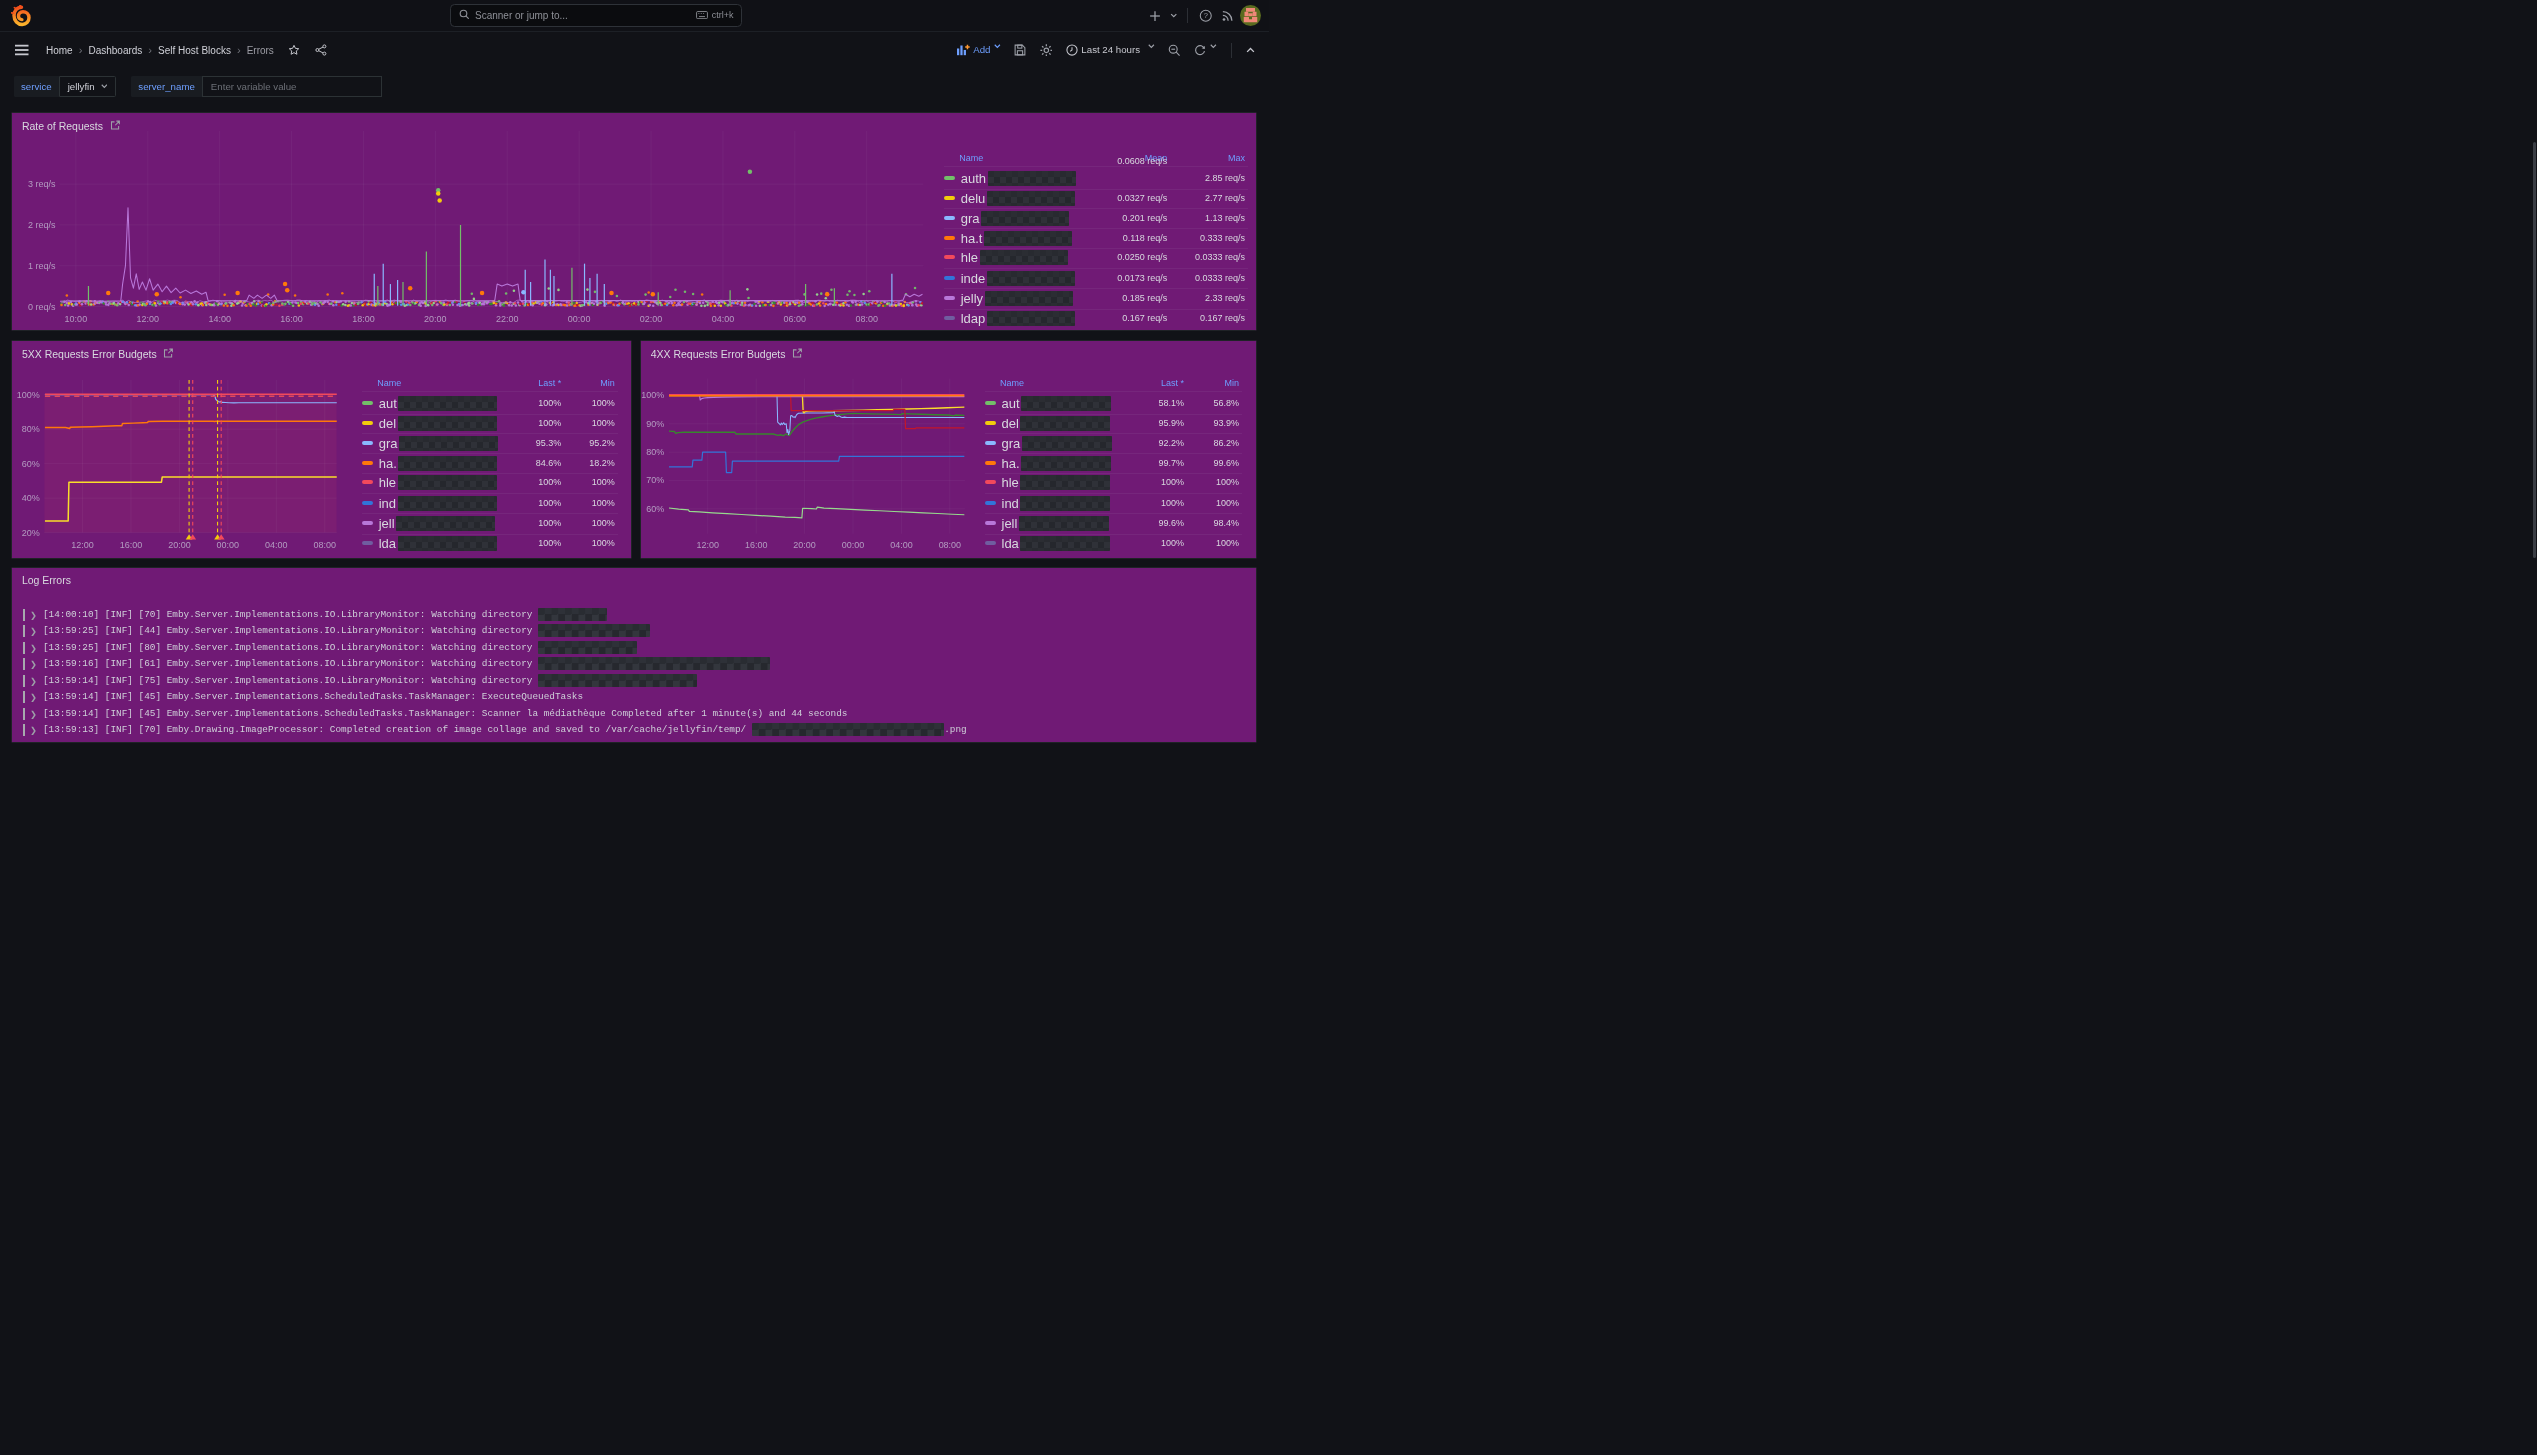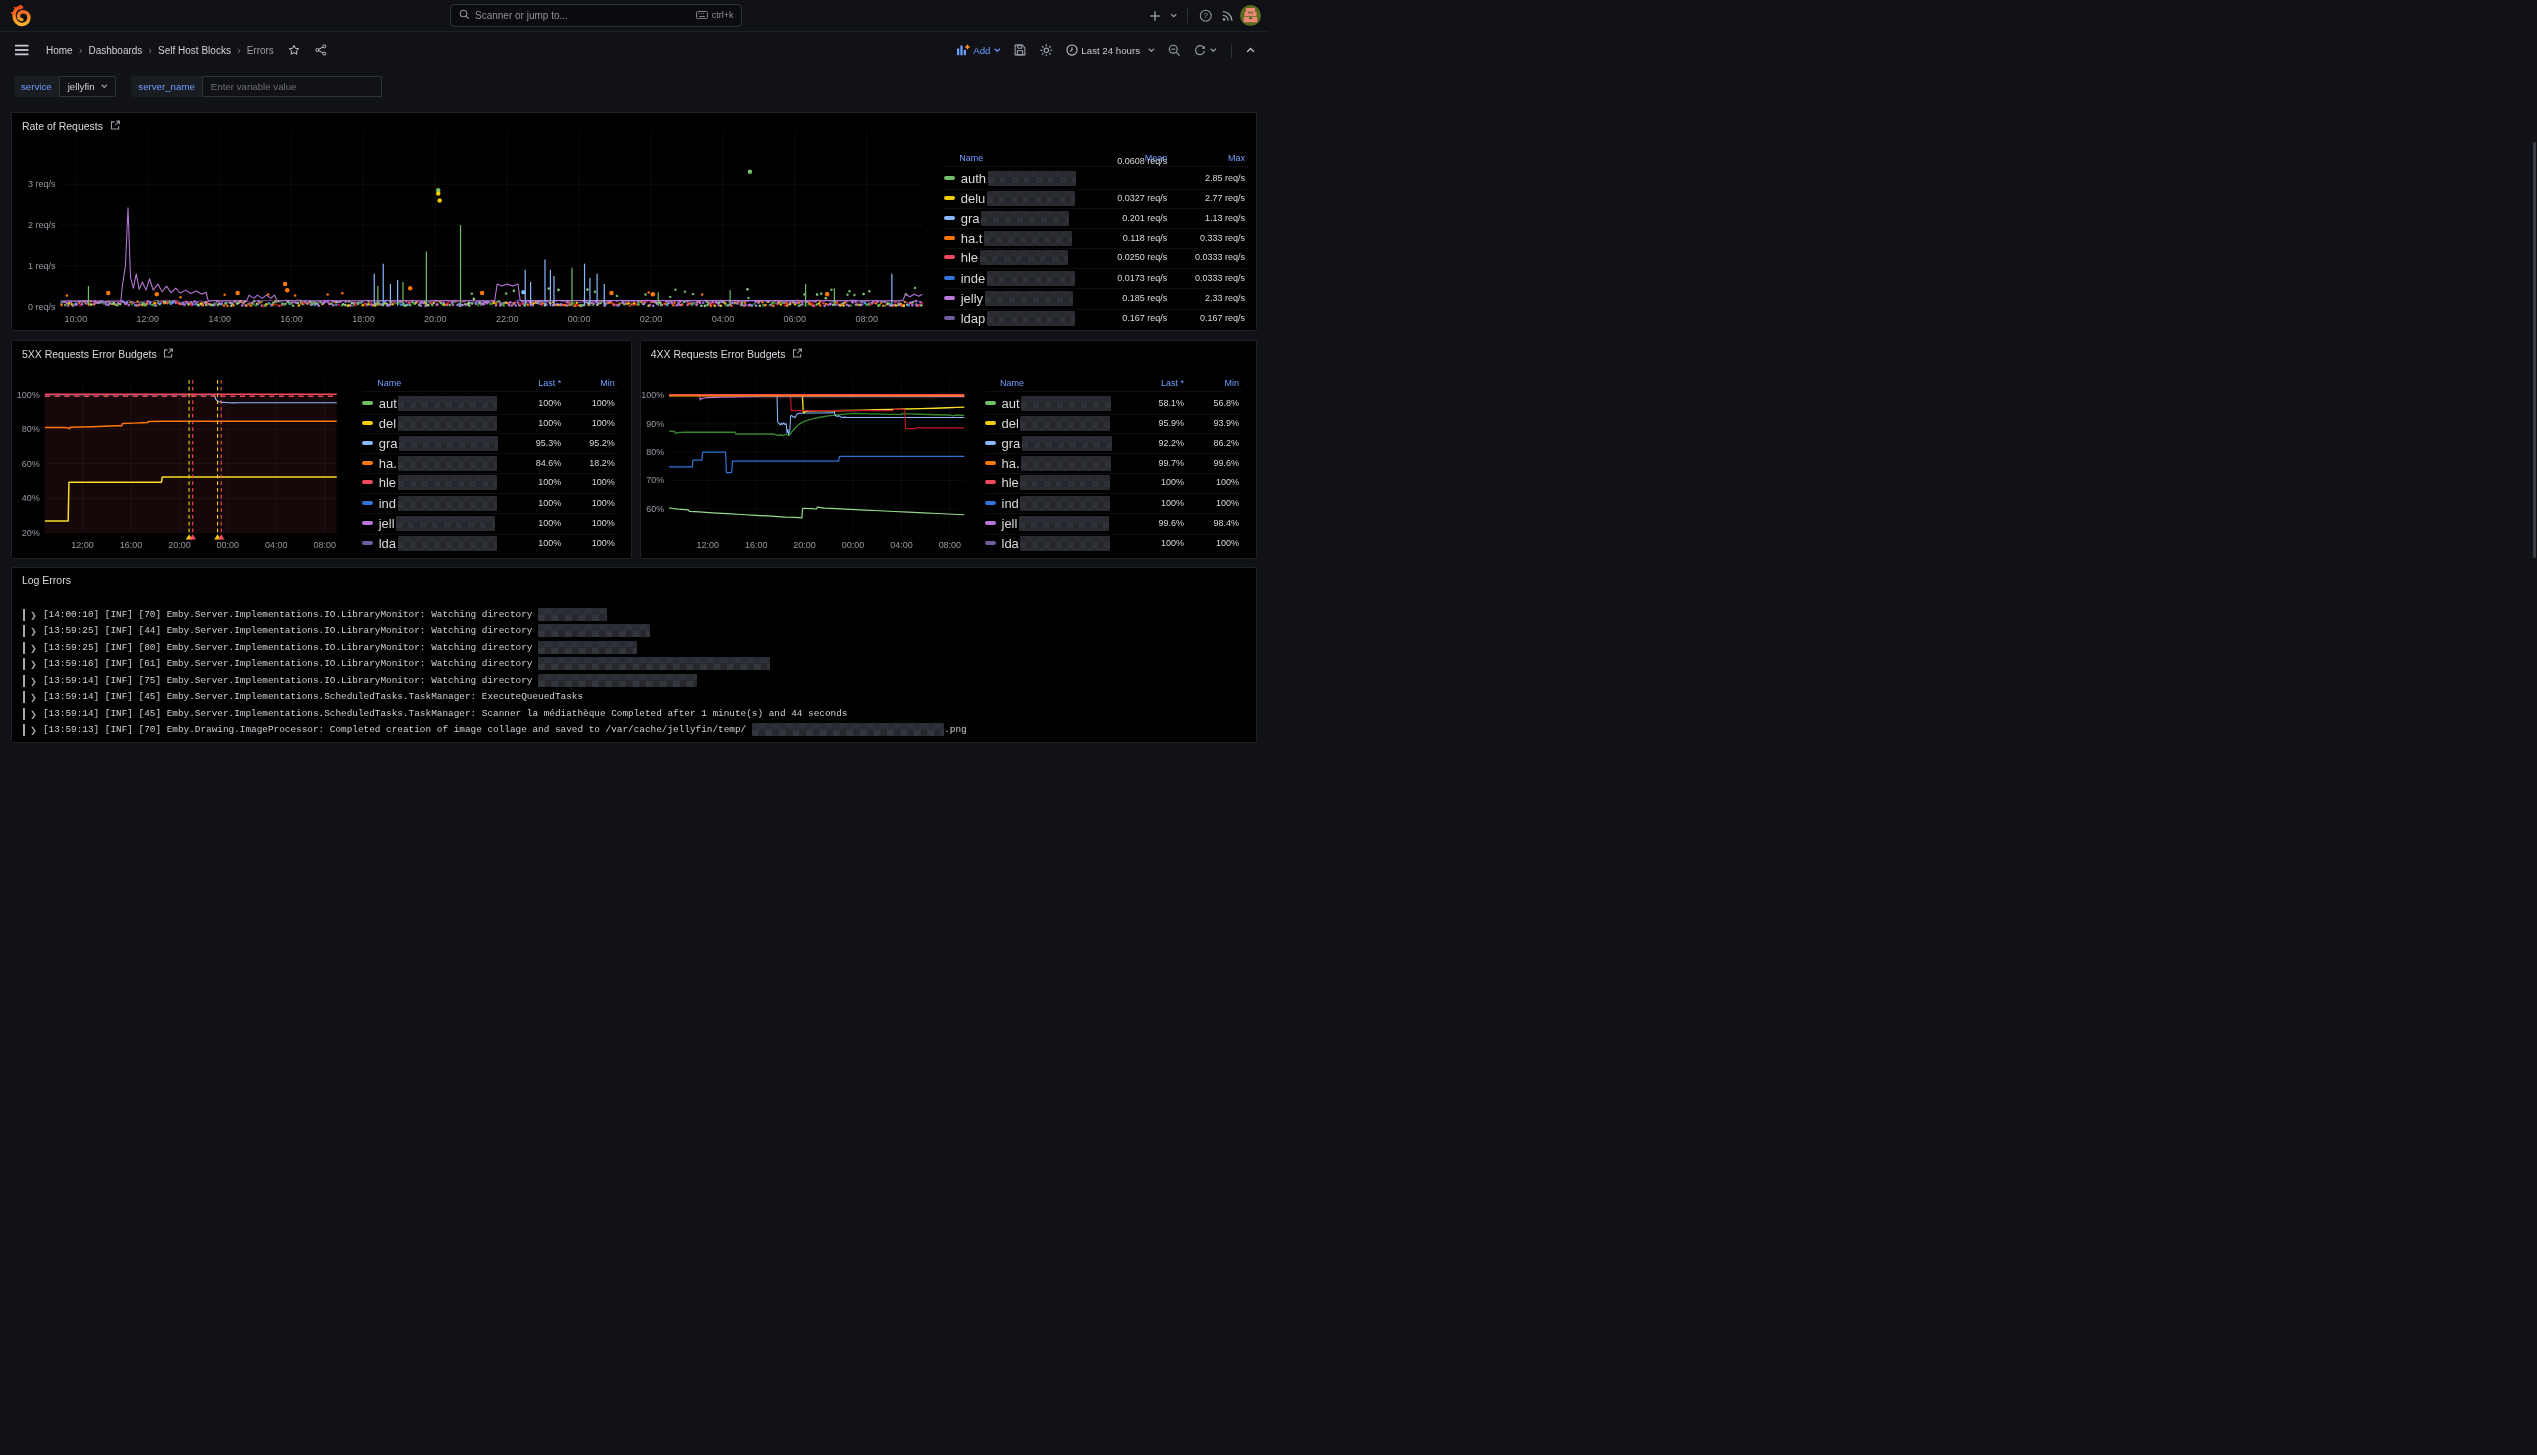--- a/index.html
+++ b/index.html
@@ -14,31 +14,31 @@
   .navicons { position:absolute; right:0; top:0; height:31.5px; display:flex; align-items:center; }
   .iconbtn { width:22.5px; height:22.5px; display:flex; align-items:center; justify-content:center; border-radius:3px; cursor:pointer; }
   .vdiv { width:0.7px; height:15px; background:#2c2f35; margin:0 6px; }
   
   #toolbar { position:absolute; left:0; top:31.5px; width:1269px; height:37px; background:#111217; display:flex; align-items:center; }
   #breadcrumb { position:absolute; left:15px; top:0; height:37px; display:flex; align-items:center; gap:4.5px; }
   .crumb { font-size:10px; color:#d0d1d8; cursor:pointer; white-space:nowrap; }
   .crumb.current { color:#9d9da5; cursor:default; }
   .crumb-sep { color:#6e7077; font-size:11.2px; padding:0 1.5px; }
   #toolbar-right { position:absolute; right:9px; top:0; height:37px; display:flex; align-items:center; gap:3px; }
-  .tbtn { display:flex; align-items:center; gap:3.7px; padding:3.7px 5.2px; border-radius:3px; cursor:pointer; color:#9da0a8; font-size:9.7px; }
+  .tbtn { display:flex; gap:3.7px; padding:3.7px 5.2px; border-radius:3px; cursor:pointer; color:#9da0a8; font-size:9.7px; }
   .add-label { color:#6e9fff; font-weight:500; }
   .time-label { color:#c7c8cf; }
   
   #variables { position:absolute; left:13.5px; top:76px; display:flex; align-items:center; }
   .varlabel { height:21px; display:flex; align-items:center; padding:0 7.5px; background:#191c21; border-radius:1.5px 0 0 1.5px; color:#6e9fff; font-size:9.7px; }
   .varvalue { height:21px; display:flex; align-items:center; gap:6px; padding:0 7.5px; background:#111217; border:0.7px solid #2c3235; border-radius:0 1.5px 1.5px 0; color:#d0d1d8; font-size:9.7px; cursor:pointer; }
   .varinput { height:21px; width:180px; display:flex; align-items:center; padding:0 7.5px; background:#111217; border:0.7px solid #2c3235; color:#6c6f76; font-size:9.7px; cursor:text; }
   .vargap { width:15px; }
   
-  .panel { position:absolute; background:#000000; border:0.7px solid #1f2226; border-radius:1.5px; }
+  .panel { position:absolute; background:#701a75; border:0.7px solid #1f2226; border-radius:1.5px; }
   .ptitle-row { position:absolute; left:9.7px; top:6px; display:flex; align-items:center; gap:6.7px; }
   .ptitle { font-size:10.5px; font-weight:500; color:#d8d9df; }
   .panel svg.chart { position:absolute; left:0; top:0; }
   
   .lrow { position:absolute; display:flex; align-items:center; }
   .lsep { position:absolute; height:0.7px; background:rgba(204,204,220,0.07); }
   .lpill { width:10.5px; height:3.7px; border-radius:2.2px; margin-right:6px; flex:none; }
   .lname { font-size:13px; color:#d8d9df; display:flex; align-items:center; cursor:pointer; }
   .lval { position:absolute; font-size:9px; color:#d8d9df; text-align:right; }
   .lhdr { position:absolute; font-size:9px; font-weight:500; color:#6e9fff; cursor:pointer; }

